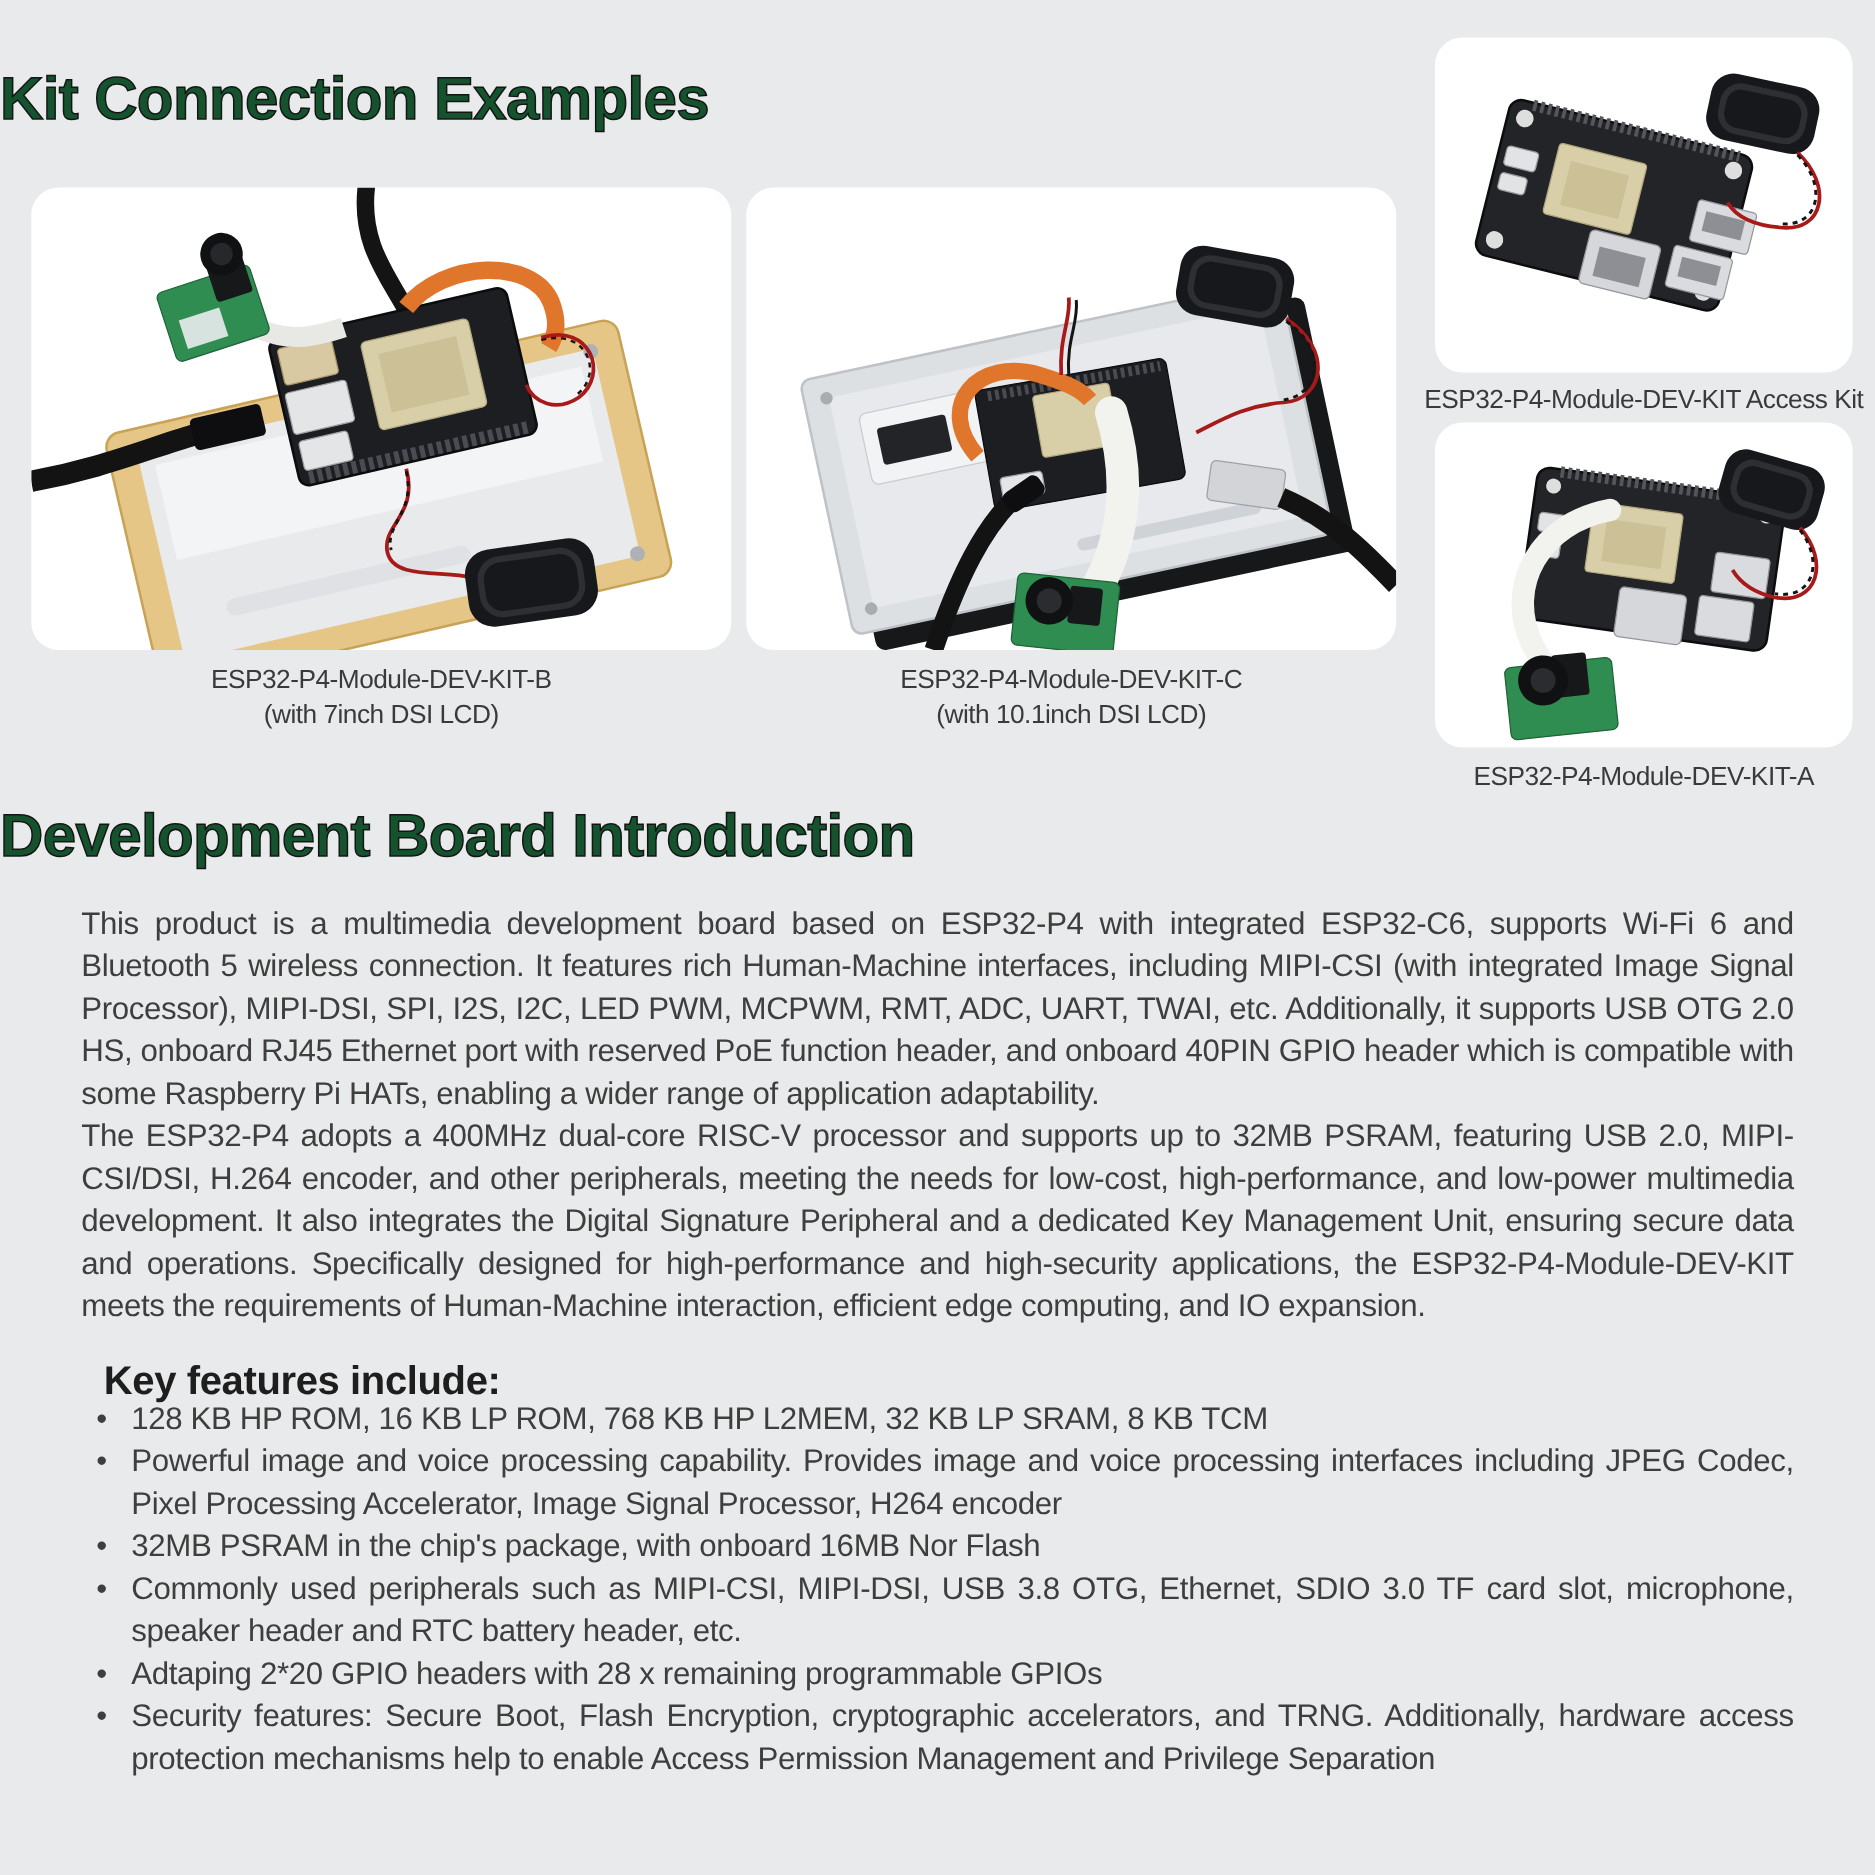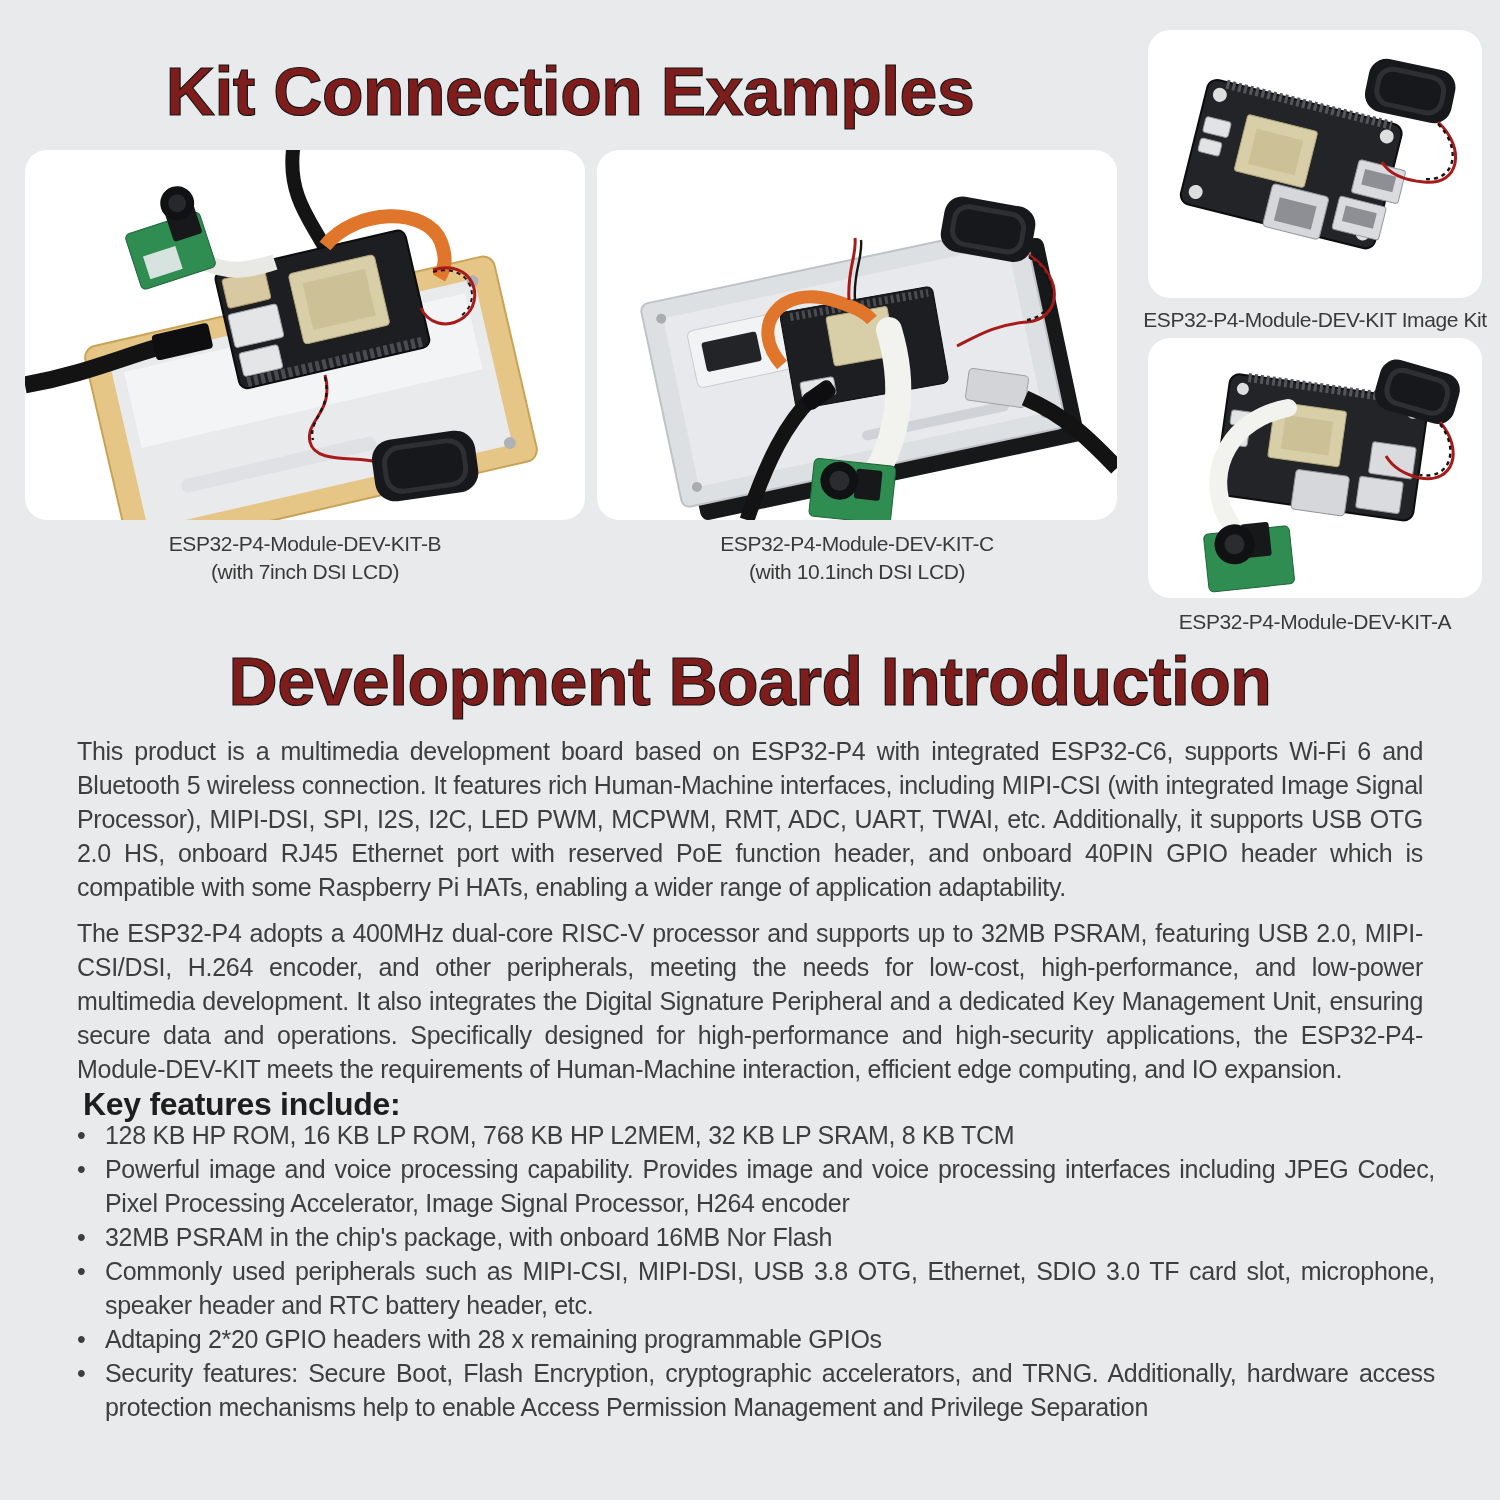--- a/index.html
+++ b/index.html
@@ -4,23 +4,23 @@
 <style>
   html,body{margin:0;padding:0;}
   body{
     width:1500px;height:1500px;position:relative;overflow:hidden;
     background:#e9eaeb;
     font-family:"Liberation Sans", sans-serif;
     color:#3d3d3d;
   }
   .main-heading{
     position:absolute;margin:0;
-    font-size:68px;font-weight:700;color:#7f1d1d;
+    font-size:48px;font-weight:700;color:#14532d;
     -webkit-text-stroke:1.2px #151515;
-    text-align:center;letter-spacing:-0.5px;
+    text-align:left;letter-spacing:-0.5px;
   }
   #heading-kit{left:0;top:52px;width:1140px;}
   #heading-intro{left:0;top:642px;width:1500px;}
   .photo-panel{
     position:absolute;background:#ffffff;border-radius:22px;overflow:hidden;
   }
   #panel-b{left:25px;top:150px;width:560px;height:370px;}
   #panel-c{left:597px;top:150px;width:520px;height:370px;}
   #panel-basic{left:1148px;top:30px;width:334px;height:268px;}
   #panel-a{left:1148px;top:338px;width:334px;height:260px;}
@@ -30,21 +30,21 @@
   }
   #cap-b{left:25px;top:530px;width:560px;}
   #cap-c{left:597px;top:530px;width:520px;}
   #cap-basic{left:1130px;top:306px;width:370px;}
   #cap-a{left:1130px;top:608px;width:370px;}
   #intro-text{
     position:absolute;left:65px;top:722px;width:1370px;
     font-size:25px;line-height:34px;letter-spacing:-0.3px;
     text-align:justify;color:#3e3e3e;
   }
-  #intro-text p{margin:12px;}
+  #intro-text p{margin:0;}
   #key-heading{
     position:absolute;left:67px;top:1070px;margin:16px;
     font-size:32px;font-weight:700;color:#1e1e1e;letter-spacing:-0.3px;
   }
   #feature-list{
     position:absolute;left:67px;top:1118px;width:1368px;
     margin:0;padding:0;list-style:none;
     font-size:25px;line-height:34px;letter-spacing:-0.3px;
     color:#3e3e3e;text-align:justify;
   }
@@ -211,21 +211,21 @@
 </div>
 
 <div id="cap-b" class="caption">
   <div>ESP32-P4-Module-DEV-KIT-B</div>
   <div>(with 7inch DSI LCD)</div>
 </div>
 <div id="cap-c" class="caption">
   <div>ESP32-P4-Module-DEV-KIT-C</div>
   <div>(with 10.1inch DSI LCD)</div>
 </div>
-<div id="cap-basic" class="caption">ESP32-P4-Module-DEV-KIT Image Kit</div>
+<div id="cap-basic" class="caption">ESP32-P4-Module-DEV-KIT Access Kit</div>
 <div id="cap-a" class="caption">ESP32-P4-Module-DEV-KIT-A</div>
 
 <h1 id="heading-intro" class="main-heading">Development Board Introduction</h1>
 
 <div id="intro-text">
   <p>This product is a multimedia development board based on ESP32-P4 with integrated ESP32-C6, supports Wi-Fi 6 and Bluetooth 5 wireless connection. It features rich Human-Machine interfaces, including MIPI-CSI (with integrated Image Signal Processor), MIPI-DSI, SPI, I2S, I2C, LED PWM, MCPWM, RMT, ADC, UART, TWAI, etc. Additionally, it supports USB OTG 2.0 HS, onboard RJ45 Ethernet port with reserved PoE function header, and onboard 40PIN GPIO header which is compatible with some Raspberry Pi HATs, enabling a wider range of application adaptability.</p>
   <p>The ESP32-P4 adopts a 400MHz dual-core RISC-V processor and supports up to 32MB PSRAM, featuring USB 2.0, MIPI-CSI/DSI, H.264 encoder, and other peripherals, meeting the needs for low-cost, high-performance, and low-power multimedia development. It also integrates the Digital Signature Peripheral and a dedicated Key Management Unit, ensuring secure data and operations. Specifically designed for high-performance and high-security applications, the ESP32-P4-Module-DEV-KIT meets the requirements of Human-Machine interaction, efficient edge computing, and IO expansion.</p>
 </div>
 
 <h2 id="key-heading">Key features include:</h2>

